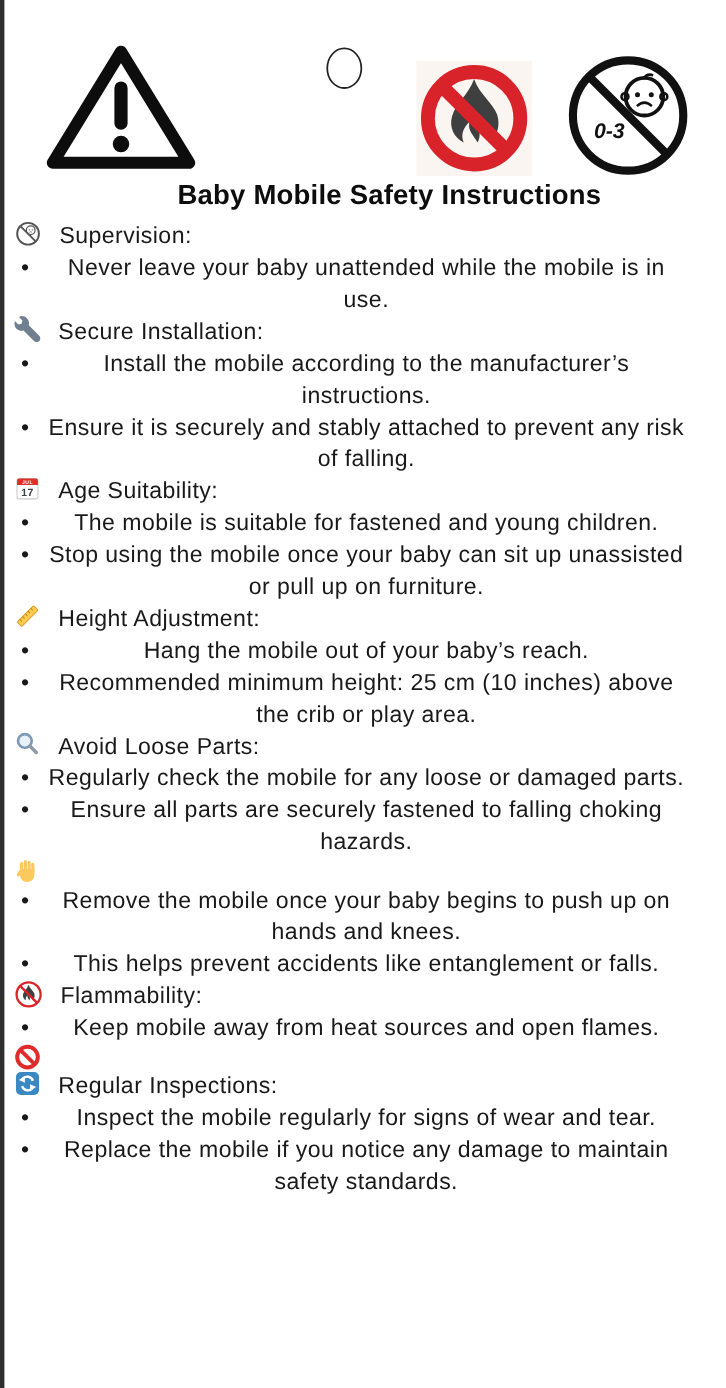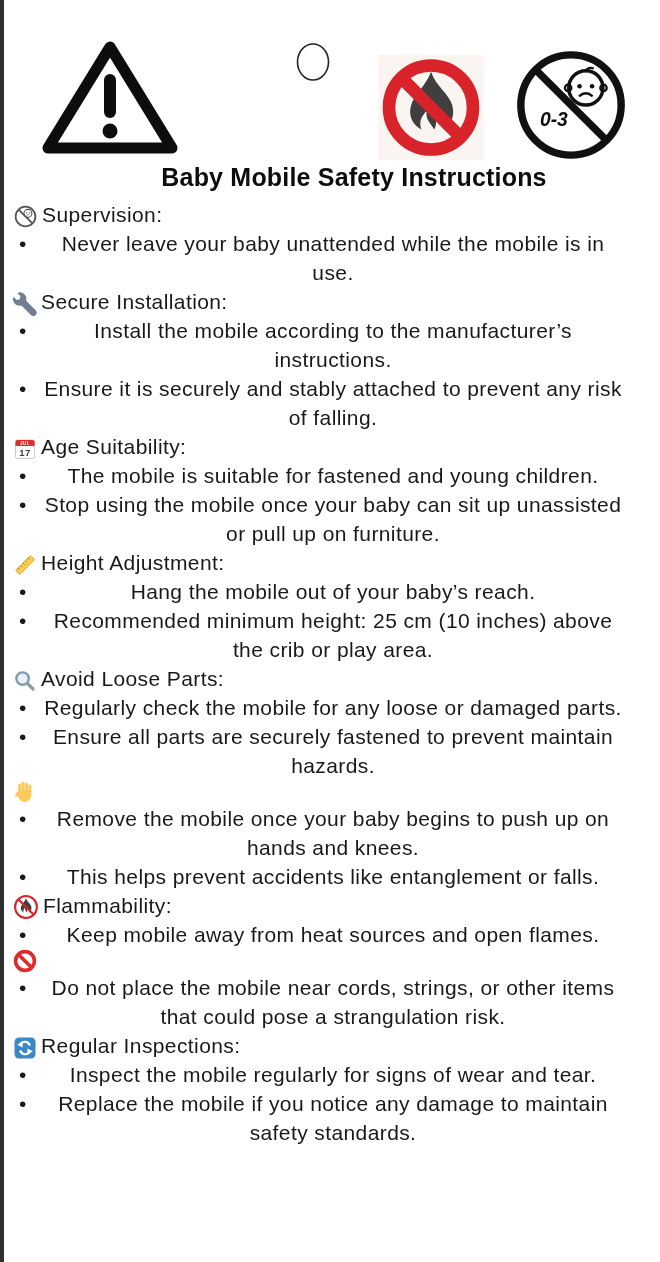--- a/index.html
+++ b/index.html
@@ -11,21 +11,21 @@
   .header { position:relative; height:158px;font-style:italic; }
   .warning-triangle { position:absolute; left:40px; top:38px; }
   .circle-outline { position:absolute; left:296px; top:42px; }
   .no-fire-big { position:absolute; left:378px; top:55px; }
   .no-baby-big { position:absolute; left:510px; top:48px; }
   h1.title {
     margin:4px 0 8px; text-align:center; font-size:25px; font-weight:700;
     color:#0d0d0d; line-height:30px; letter-spacing:.2px;padding-left:48px;
   }
   .content { padding:0 32px 0 13px; font-size:21px; line-height:29px; letter-spacing:.4px; }
-  .sec-title { display:flex; align-items:flex-end; gap:4px; font-weight:400; }
+  .sec-title { display:flex; align-items:flex-start; gap:16px; font-weight:400; }
   .sec-title .ic { flex:0 0 auto; display:inline-flex; }
   ul.bullets { margin:0; padding:0; list-style:none;text-align:center; }
   ul.bullets li { position:relative; padding-left:25px; }
   ul.bullets li::before { content:"•"; position:absolute; left:6px; top:0; }
   svg { display:block; }
 </style>
 </head>
 <body>
 
 <div class="left-border"></div>
@@ -150,21 +150,21 @@
       <span class="ic">
         <svg width="24" height="24" viewBox="0 0 24 24">
           <circle cx="9.6" cy="9.6" r="6.2" fill="rgba(214,230,242,0.55)" stroke="#7d9ab5" stroke-width="2.4"></circle>
           <line x1="14.4" y1="14.4" x2="20" y2="20" stroke="#8f9aa6" stroke-width="3.2" stroke-linecap="round"></line>
         </svg>
       </span>
       <span>Avoid Loose Parts:</span>
     </div>
     <ul class="bullets">
       <li>Regularly check the mobile for any loose or damaged parts.</li>
-      <li>Ensure all parts are securely fastened to prevent maintain hazards.</li>
+      <li>Ensure all parts are securely fastened to falling choking hazards.</li>
     </ul>
   </div>
 
   <div>
     <div class="sec-title">
       <span class="ic">
         <svg width="24" height="24" viewBox="0 0 24 24">
           <rect x="5.2" y="3.6" width="2.9" height="9" rx="1.4" fill="#fcc95d"></rect>
           <rect x="8.6" y="1.8" width="2.9" height="10.5" rx="1.4" fill="#fcc95d"></rect>
           <rect x="12" y="2.6" width="2.9" height="10" rx="1.4" fill="#fcc95d"></rect>
@@ -198,23 +198,20 @@
 
   <div>
     <div class="sec-title">
       <span class="ic">
         <svg width="24" height="24" viewBox="0 0 24 24">
           <circle cx="12" cy="12" r="9.4" fill="#ffffff" stroke="#e02b2b" stroke-width="3.6"></circle>
           <line x1="5.4" y1="5.4" x2="18.6" y2="18.6" stroke="#e02b2b" stroke-width="3.6"></line>
         </svg>
       </span>
     </div>
-    <ul class="bullets">
-      <li>Do not place the mobile near cords, strings, or other items that could pose a strangulation risk.</li>
-    </ul>
   </div>
 
   <div>
     <div class="sec-title">
       <span class="ic">
         <svg width="24" height="24" viewBox="0 0 24 24">
           <rect x="1.5" y="1.5" width="21" height="21" rx="4.5" fill="#3b88c3"></rect>
           <path d="M16.9 9.6 A5.4 5.4 0 0 0 7.6 7.7" fill="none" stroke="#ffffff" stroke-width="2.2"></path>
           <polygon points="4.2,8.8 9.6,5.2 9.6,11.4" fill="#ffffff"></polygon>
           <path d="M7.1 14.4 A5.4 5.4 0 0 0 16.4 16.3" fill="none" stroke="#ffffff" stroke-width="2.2"></path>

